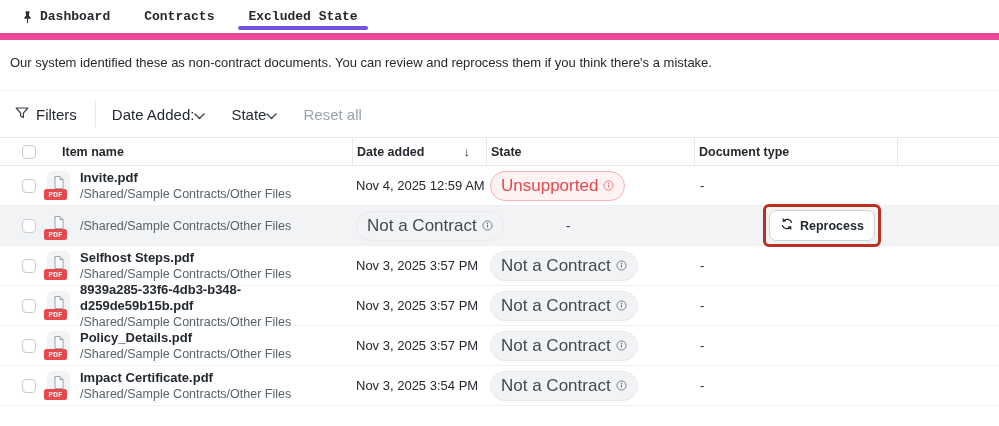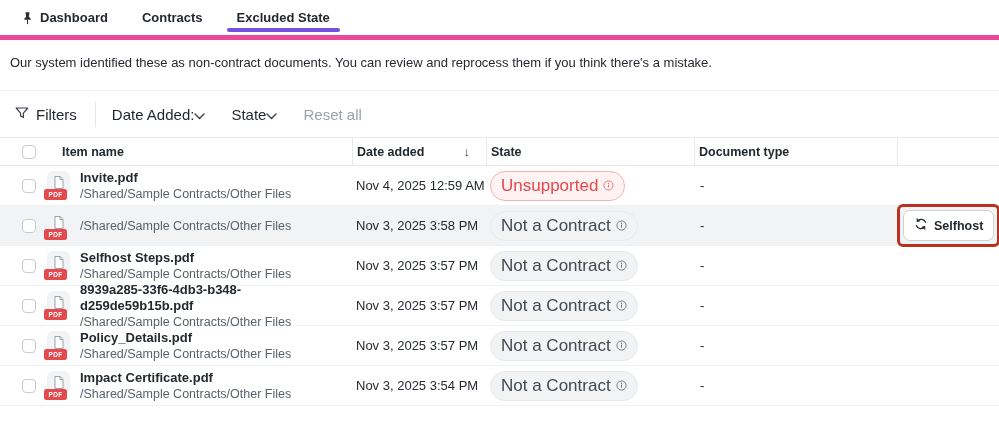--- a/index.html
+++ b/index.html
@@ -1,21 +1,21 @@
 <!DOCTYPE html>
 <html style="--accent: #7451e0;"><head>
 <meta charset="utf-8">
 <style>
   * { margin:0; padding:0; box-sizing:border-box; }
   html,body { width:999px; height:426px; overflow:hidden; background:#fff;
     font-family:"Liberation Sans","DejaVu Sans",sans-serif; color:#1f2329; }
 
   
   .tabbar { display:flex; align-items:stretch; gap:30px; height:40px;
-    border-bottom:5px solid #ec4899; padding:0 0 0 20px; }
+    border-bottom:7px solid #ec4899; padding:0 0 0 20px;font-family:Liberation Mono, monospace; }
   .tab { position:relative; display:flex; align-items:center; gap:7px;
     font-size:13px; font-weight:600; color:#24292f; cursor:pointer; padding:0 2px; }
   .tab.active::after { content:""; position:absolute; left:-8px; right:-8px; bottom:3px;
     height:4px; border-radius:3px; background:var(--accent,#7451e0); }
   .pin-icon svg { display:block; }
 
   
   .description { margin:15px 10px 0; font-size:13px; color:#24292f; }
   .section-sep { border:none; border-top:1px solid #eef0f2; margin-top:20px; }
 
@@ -187,21 +187,20 @@
             <path d="M2 1.5h5l3 3v9H2z" stroke-linejoin="round"></path>
             <path d="M7 1.5v3h3" fill="none"></path>
           </svg>
         </div>
         <div class="file-badge">PDF</div>
       </div>
       <div class="item-text">
         <div class="path">/Shared/Sample Contracts/Other Files</div>
       </div>
     </div>
-    <div class="col-date date-cell">Nov 3, 2025 3:58 PM</div>
     <div class="col-state">
       <span class="badge badge--neutral">
         <span>Not a Contract</span>
         <span class="info-icon">
           <svg width="11" height="11" viewBox="0 0 12 12" fill="none">
             <circle cx="6" cy="6" r="5" stroke="currentColor" stroke-width="1"></circle>
             <rect x="5.45" y="5" width="1.1" height="3.2" fill="currentColor"></rect>
             <circle cx="6" cy="3.5" r="0.75" fill="currentColor"></circle>
           </svg>
         </span>
@@ -212,21 +211,21 @@
       <div class="action-annotation">
         <button class="reprocess-btn">
           <span>
             <svg width="14" height="14" viewBox="0 0 16 16" fill="none" stroke="#1f2329" stroke-width="1.5" stroke-linecap="round">
               <path d="M13.2 6.1A5.5 5.5 0 0 0 3.9 4.6"></path>
               <path d="M2.8 9.9a5.5 5.5 0 0 0 9.3 1.5"></path>
               <path d="M3.6 2.2l.3 2.5 2.5-.3" stroke-width="1.3"></path>
               <path d="M12.4 13.8l-.3-2.5-2.5.3" stroke-width="1.3"></path>
             </svg>
           </span>
-          <span>Selfhost</span>
+          <span>Reprocess</span>
         </button>
       </div>
     </div>
   </div>
 
   <div class="row">
     <div class="col-check">
       <input type="checkbox" class="checkbox" style="">
     </div>
     <div class="col-item item-cell">

